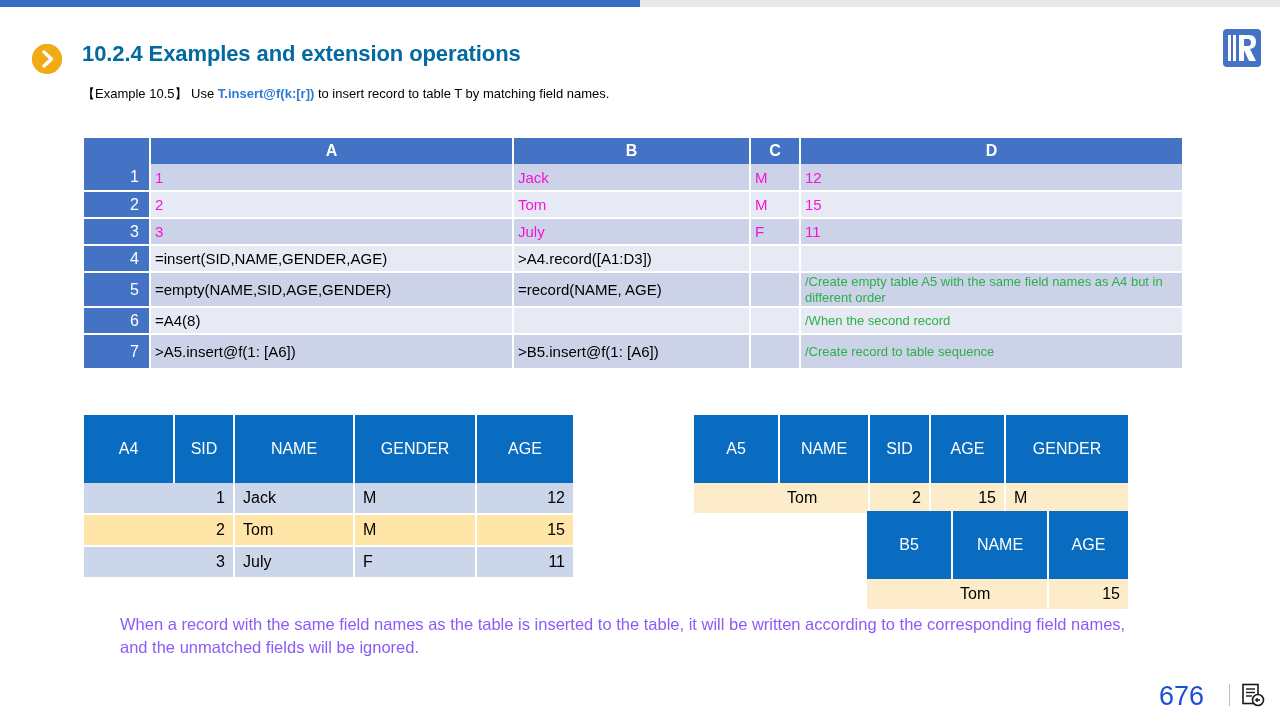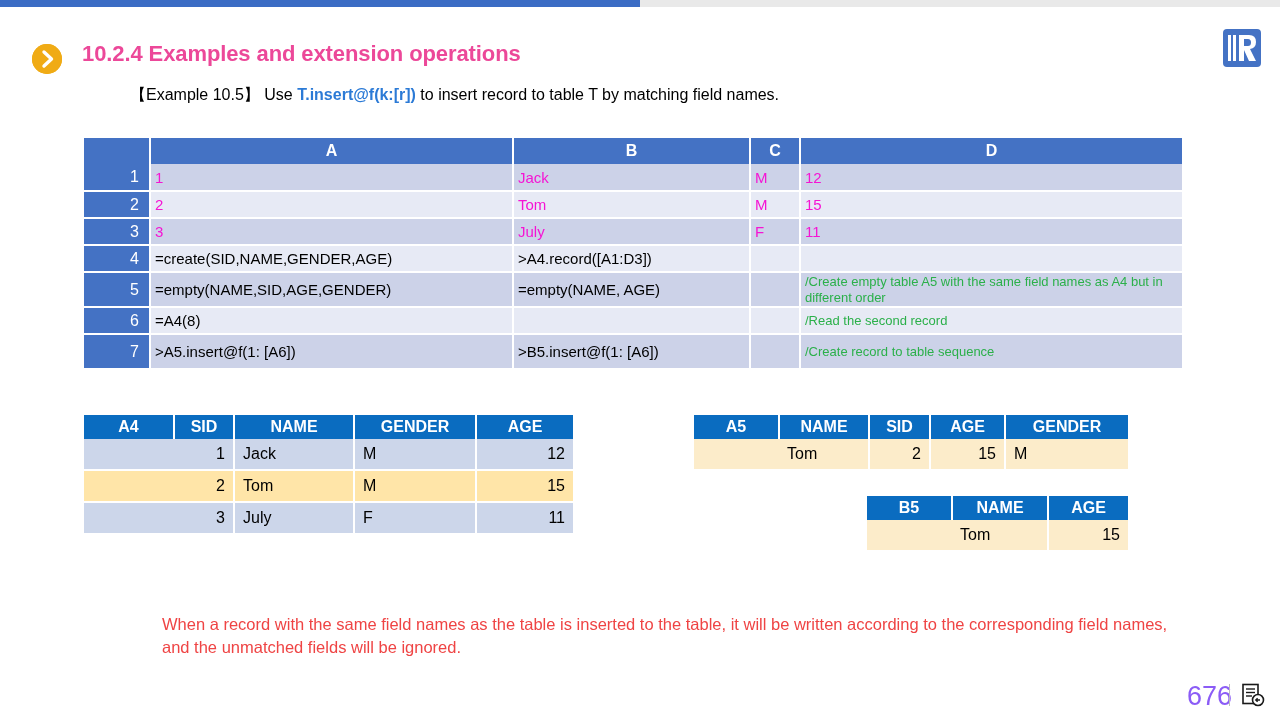--- a/index.html
+++ b/index.html
@@ -27,29 +27,29 @@
 
   
   #bullet-icon{
     position:absolute;left:32px;top:44px;
     width:30px;height:30px;border-radius:50%;
     background:#f0ab15;
   }
   #bullet-icon svg{display:block;}
   #page-title{
     position:absolute;left:82px;top:41px;
-    font-size:22px;font-weight:bold;color:#ec4899;
+    font-size:22px;font-weight:bold;color:#0369a1;
     letter-spacing:-0.1px;
     white-space:nowrap;
   }
 
   
   #example-line{
     position:absolute;left:82px;top:85px;
-    font-size:16px;color:#000;white-space:nowrap;margin-left:48px;
+    font-size:13px;color:#000;white-space:nowrap;
   }
   #example-line .code{color:#2b7ad6;font-weight:bold;}
 
   
   #sheet{
     position:absolute;left:84px;top:138px;
     width:1098px;
     border-collapse:collapse;
     table-layout:fixed;
     font-size:15px;
@@ -88,22 +88,22 @@
   .r-tall{height:35px;}
 
   
   .restable{
     position:absolute;
     border-collapse:collapse;
     table-layout:fixed;
     font-size:16px;
   }
   .restable th{
-    background:#0a6cc0;color:#fff;font-weight:bold;
-    height:24px;padding:0 6px;text-align:center;
+    background:#0a6cc0;color:#fff;font-weight:normal;
+    height:36px;padding:16px 6px;text-align:center;
     border-right:2px solid #fff;
     white-space:nowrap;
   }
   .restable th.namecell{
     background:#0a6cc0;color:#fff;text-align:center;
   }
   .restable th:last-child{border-right:none;}
   .restable td{
     height:30px;padding:0 8px;
     border-right:2px solid #fff;border-bottom:2px solid #fff;
@@ -127,35 +127,35 @@
 
   
   #tbl-a5{left:694px;top:415px;width:434px;}
   #tbl-a5 col.lbl{width:85px;}
   #tbl-a5 col.nm {width:90px;}
   #tbl-a5 col.sid{width:61px;}
   #tbl-a5 col.ag {width:75px;}
   #tbl-a5 col.gd {width:123px;}
 
   
-  #tbl-b5{left:867px;top:496px;width:261px;}
+  #tbl-b5{left:867px;top:511px;width:261px;}
   #tbl-b5 col.lbl{width:85px;}
   #tbl-b5 col.nm {width:96px;}
   #tbl-b5 col.ag {width:80px;}
 
   
   #note{
     position:absolute;left:120px;top:613px;width:1010px;
-    font-size:16.5px;color:#ef4444;line-height:1.4;margin-left:42px;
+    font-size:16.5px;color:#8b5cf6;line-height:1.4;
   }
 
   
   #page-num{
-    position:absolute;right:48px;bottom:8px;
-    font-size:27px;color:#8b5cf6;
+    position:absolute;right:76px;bottom:8px;
+    font-size:27px;color:#1d4ed8;
   }
   #page-divider{
     position:absolute;right:50px;bottom:14px;
     width:1px;height:22px;background:#bcbcbc;
   }
   #doc-icon{
     position:absolute;right:14px;bottom:12px;
     width:26px;height:26px;
   }
 </style>
@@ -220,38 +220,38 @@
       </tr>
       <tr class="odd r-short">
         <td class="rownum">3</td>
         <td class="pink">3</td>
         <td class="pink">July</td>
         <td class="pink">F</td>
         <td class="pink">11</td>
       </tr>
       <tr class="even r-short">
         <td class="rownum">4</td>
-        <td>=create(SID,NAME,GENDER,AGE)</td>
+        <td>=insert(SID,NAME,GENDER,AGE)</td>
         <td>&gt;A4.record([A1:D3])</td>
         <td></td>
         <td></td>
       </tr>
       <tr class="odd r-tall">
         <td class="rownum">5</td>
         <td>=empty(NAME,SID,AGE,GENDER)</td>
-        <td>=empty(NAME, AGE)</td>
+        <td>=record(NAME, AGE)</td>
         <td></td>
         <td class="cmt">/Create empty table A5 with the same field names as A4 but in different order</td>
       </tr>
       <tr class="even r-short">
         <td class="rownum">6</td>
         <td>=A4(8)</td>
         <td></td>
         <td></td>
-        <td class="cmt">/Read the second record</td>
+        <td class="cmt">/When the second record</td>
       </tr>
       <tr class="odd r-tall">
         <td class="rownum">7</td>
         <td>&gt;A5.insert@f(1: [A6])</td>
         <td>&gt;B5.insert@f(1: [A6])</td>
         <td></td>
         <td class="cmt">/Create record to table sequence</td>
       </tr>
     </tbody>
 </table>

